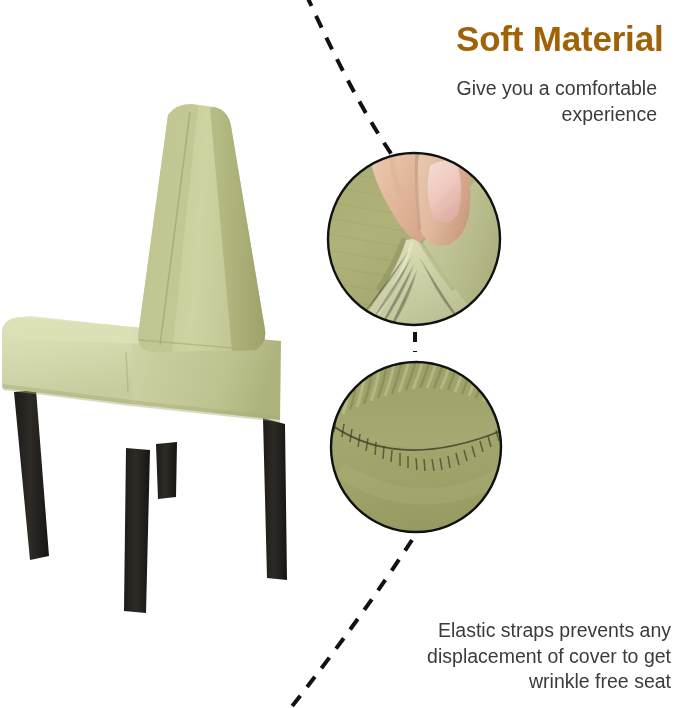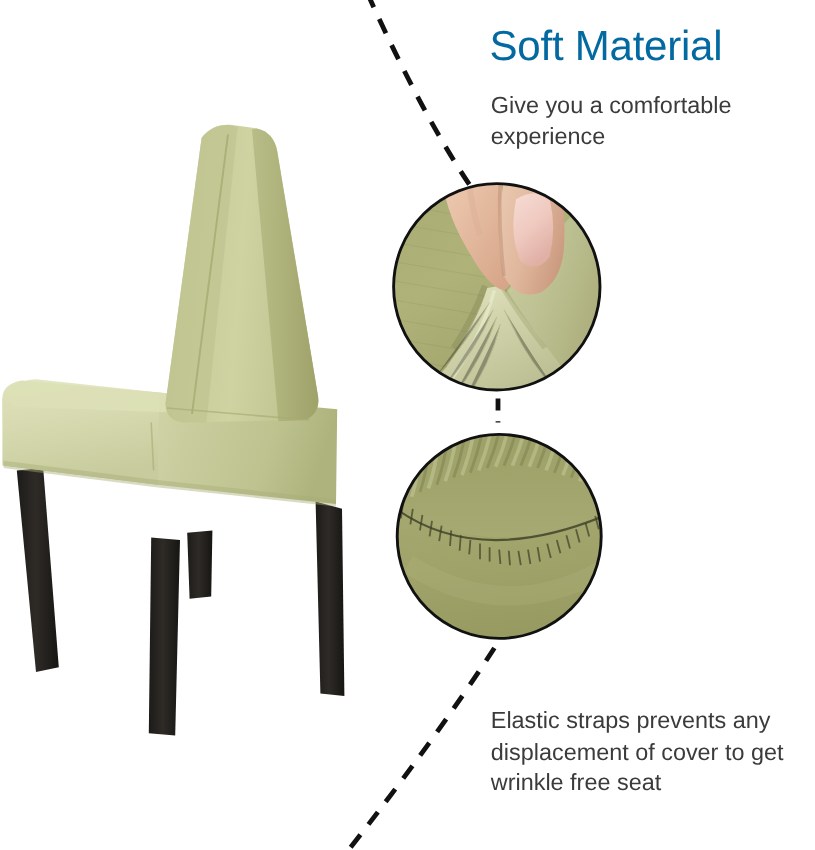--- a/index.html
+++ b/index.html
@@ -22,37 +22,39 @@
     top: 0;
     left: 0;
     width: 679px;
     height: 708px;
   }
 
   
   .heading {
     position: absolute;
     font-size: 35px;
-    font-weight: normal;
+    font-weight: bold;
     letter-spacing: -0.2px;
-    color: #0369a1;
+    color: #a16207;
     line-height: 1.05;
     white-space: nowrap;
+    margin-left: 48px;
   }
   .body-text {
     position: absolute;
     font-size: 19.5px;
     font-weight: normal;
     color: #3b3b3b;
     line-height: 1.32;
+    text-align: right;
   }
   #heading-soft-material { left: 408px; top: 21px; }
   #text-soft-material    { left: 409px; top: 76px; width: 248px; }
   #heading-elastic-botton{ left: 406px; top: 548px; }
-  #text-elastic-botton   { left: 409px; top: 589px; width: 262px; }
+  #text-elastic-botton   { left: 409px; top: 618px; width: 262px; }
 </style>
 </head>
 <body>
 
 <div id="infographic">
 
   <svg class="layer" viewBox="0 0 679 708">
     <defs>
 
       <linearGradient id="backGrad" x1="0" y1="0" x2="1" y2="0.15">

